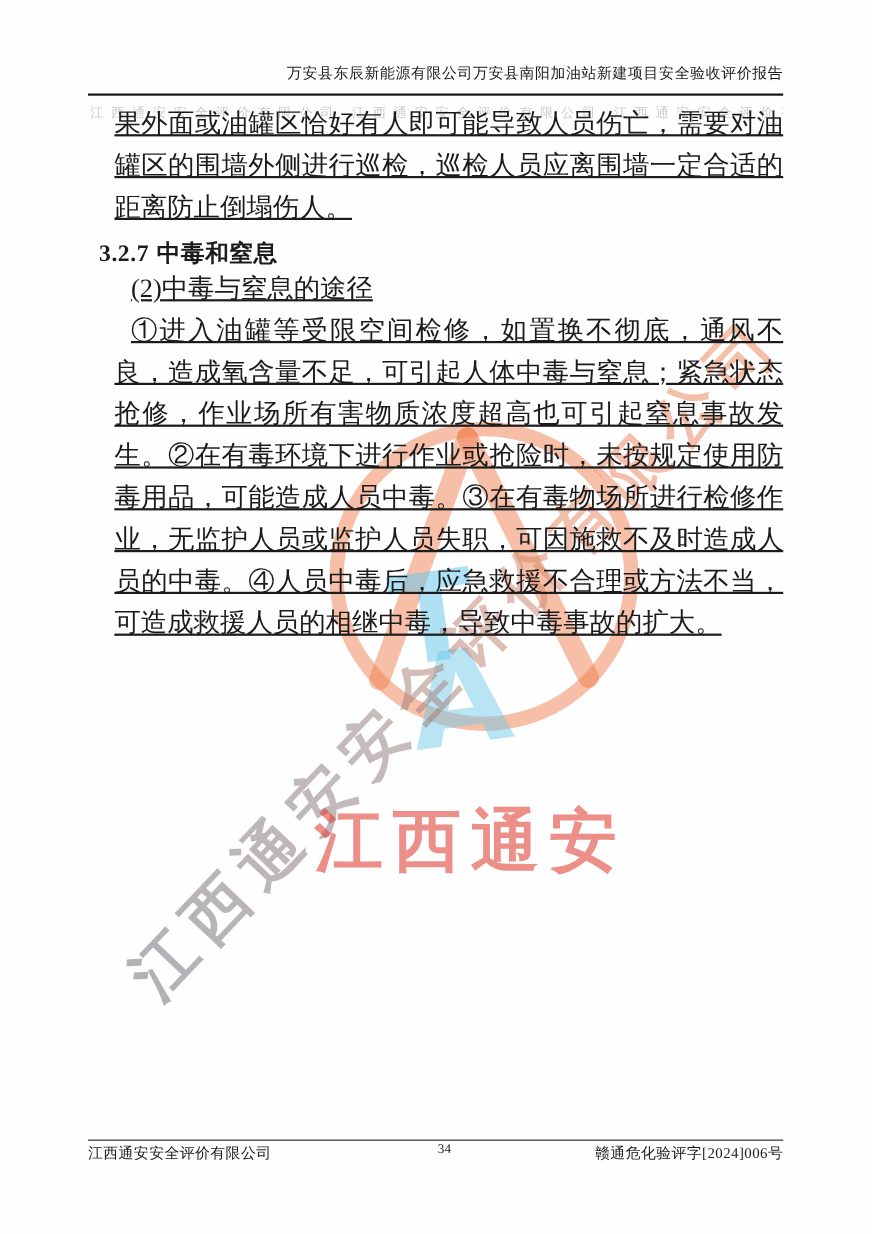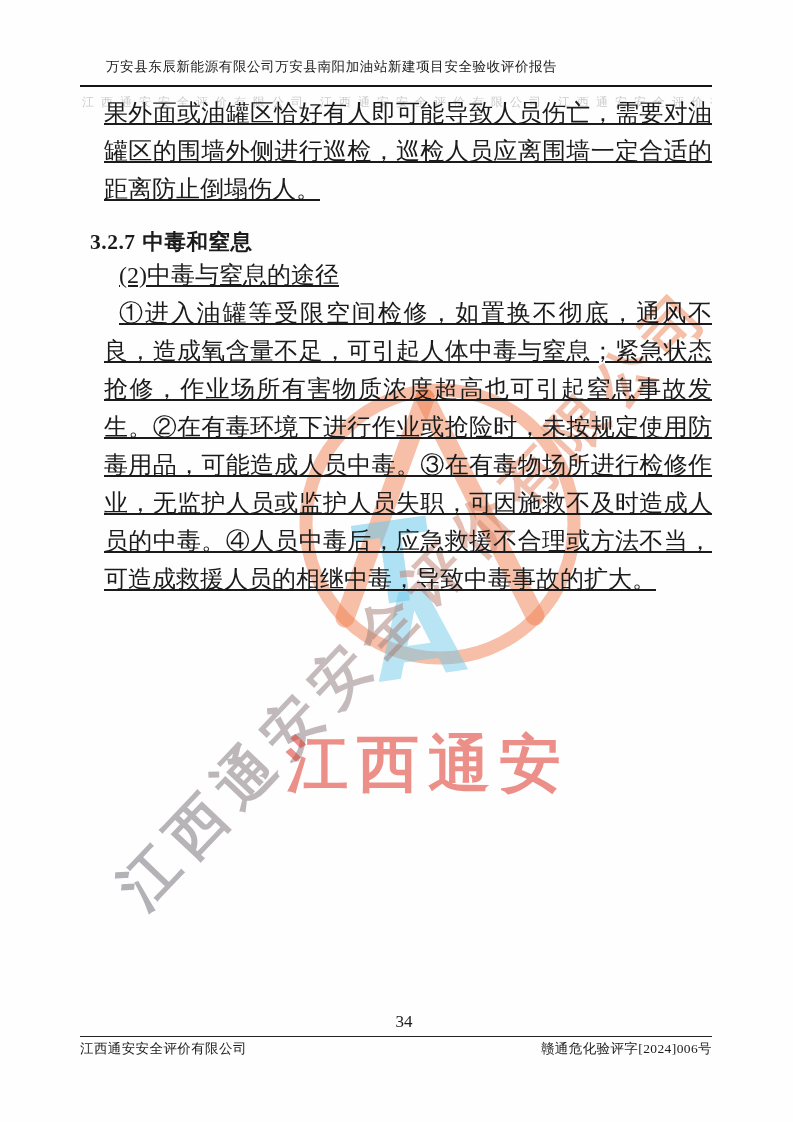--- a/index.html
+++ b/index.html
@@ -9,50 +9,50 @@
     font-family:"Liberation Serif","DejaVu Serif",serif;
     color:#1b1b1b;
   }
   
   .doc-header {
     position:absolute; left:80px; right:81px; top:58px; z-index:2;
     border-bottom:2px solid #151515; padding-bottom:9px;
   }
   .doc-header .title {
     display:block; margin-left:26px;
-    font-size:13.5px; letter-spacing:0.6px; white-space:nowrap;
+    font-size:13.5px; letter-spacing:0.6px; white-space:nowrap;text-align:right;
   }
   
   .doc-body {
     position:absolute; left:104px; width:608px; top:94px; z-index:2;
   }
   .para {
     margin:0; font-size:24px; line-height:38px;
     text-align:justify; text-justify:inter-ideograph;text-decoration:underline;
   }
   .ind-25 { text-indent:25px; }
   .ind-15 { text-indent:15px; }
   .heading {
-    margin:15px 0 -5px -14px; font-size:21.5px; line-height:38px;
+    margin:3px 0 -5px -14px; font-size:21.5px; line-height:38px;
     font-weight:700; letter-spacing:0.5px;
   }
   .heading .num { margin-right:7px; font-family:"Liberation Serif",serif; }
   
   .footer-rule {
     position:absolute; left:80px; right:81px; top:1036px; z-index:2;
     border-top:1.5px solid #222;
   }
   .doc-footer {
     position:absolute; left:80px; right:81px; top:1040px; z-index:2;
     display:flex; justify-content:space-between;
     font-size:13.5px; letter-spacing:0.4px;
   }
   .page-num {
-    position:absolute; left:404px; top:1012px; z-index:2;
-    transform:translateX(-50%); font-size:17px;
+    position:absolute; left:404px; top:1037px; z-index:2;
+    transform:translateX(-50%); font-size:12px;
   }
   
   .wm-layer { position:absolute; inset:0; z-index:0; pointer-events:none; }
   .scan-row {
     position:absolute; left:82px; top:94px; width:630px; height:16px;
     overflow:hidden; white-space:nowrap;
     font-size:12px; letter-spacing:7px;
     color:rgba(120,120,126,0.38); filter:blur(0.6px);
   }
   .logo-svg { position:absolute; left:296px; top:380px; }

